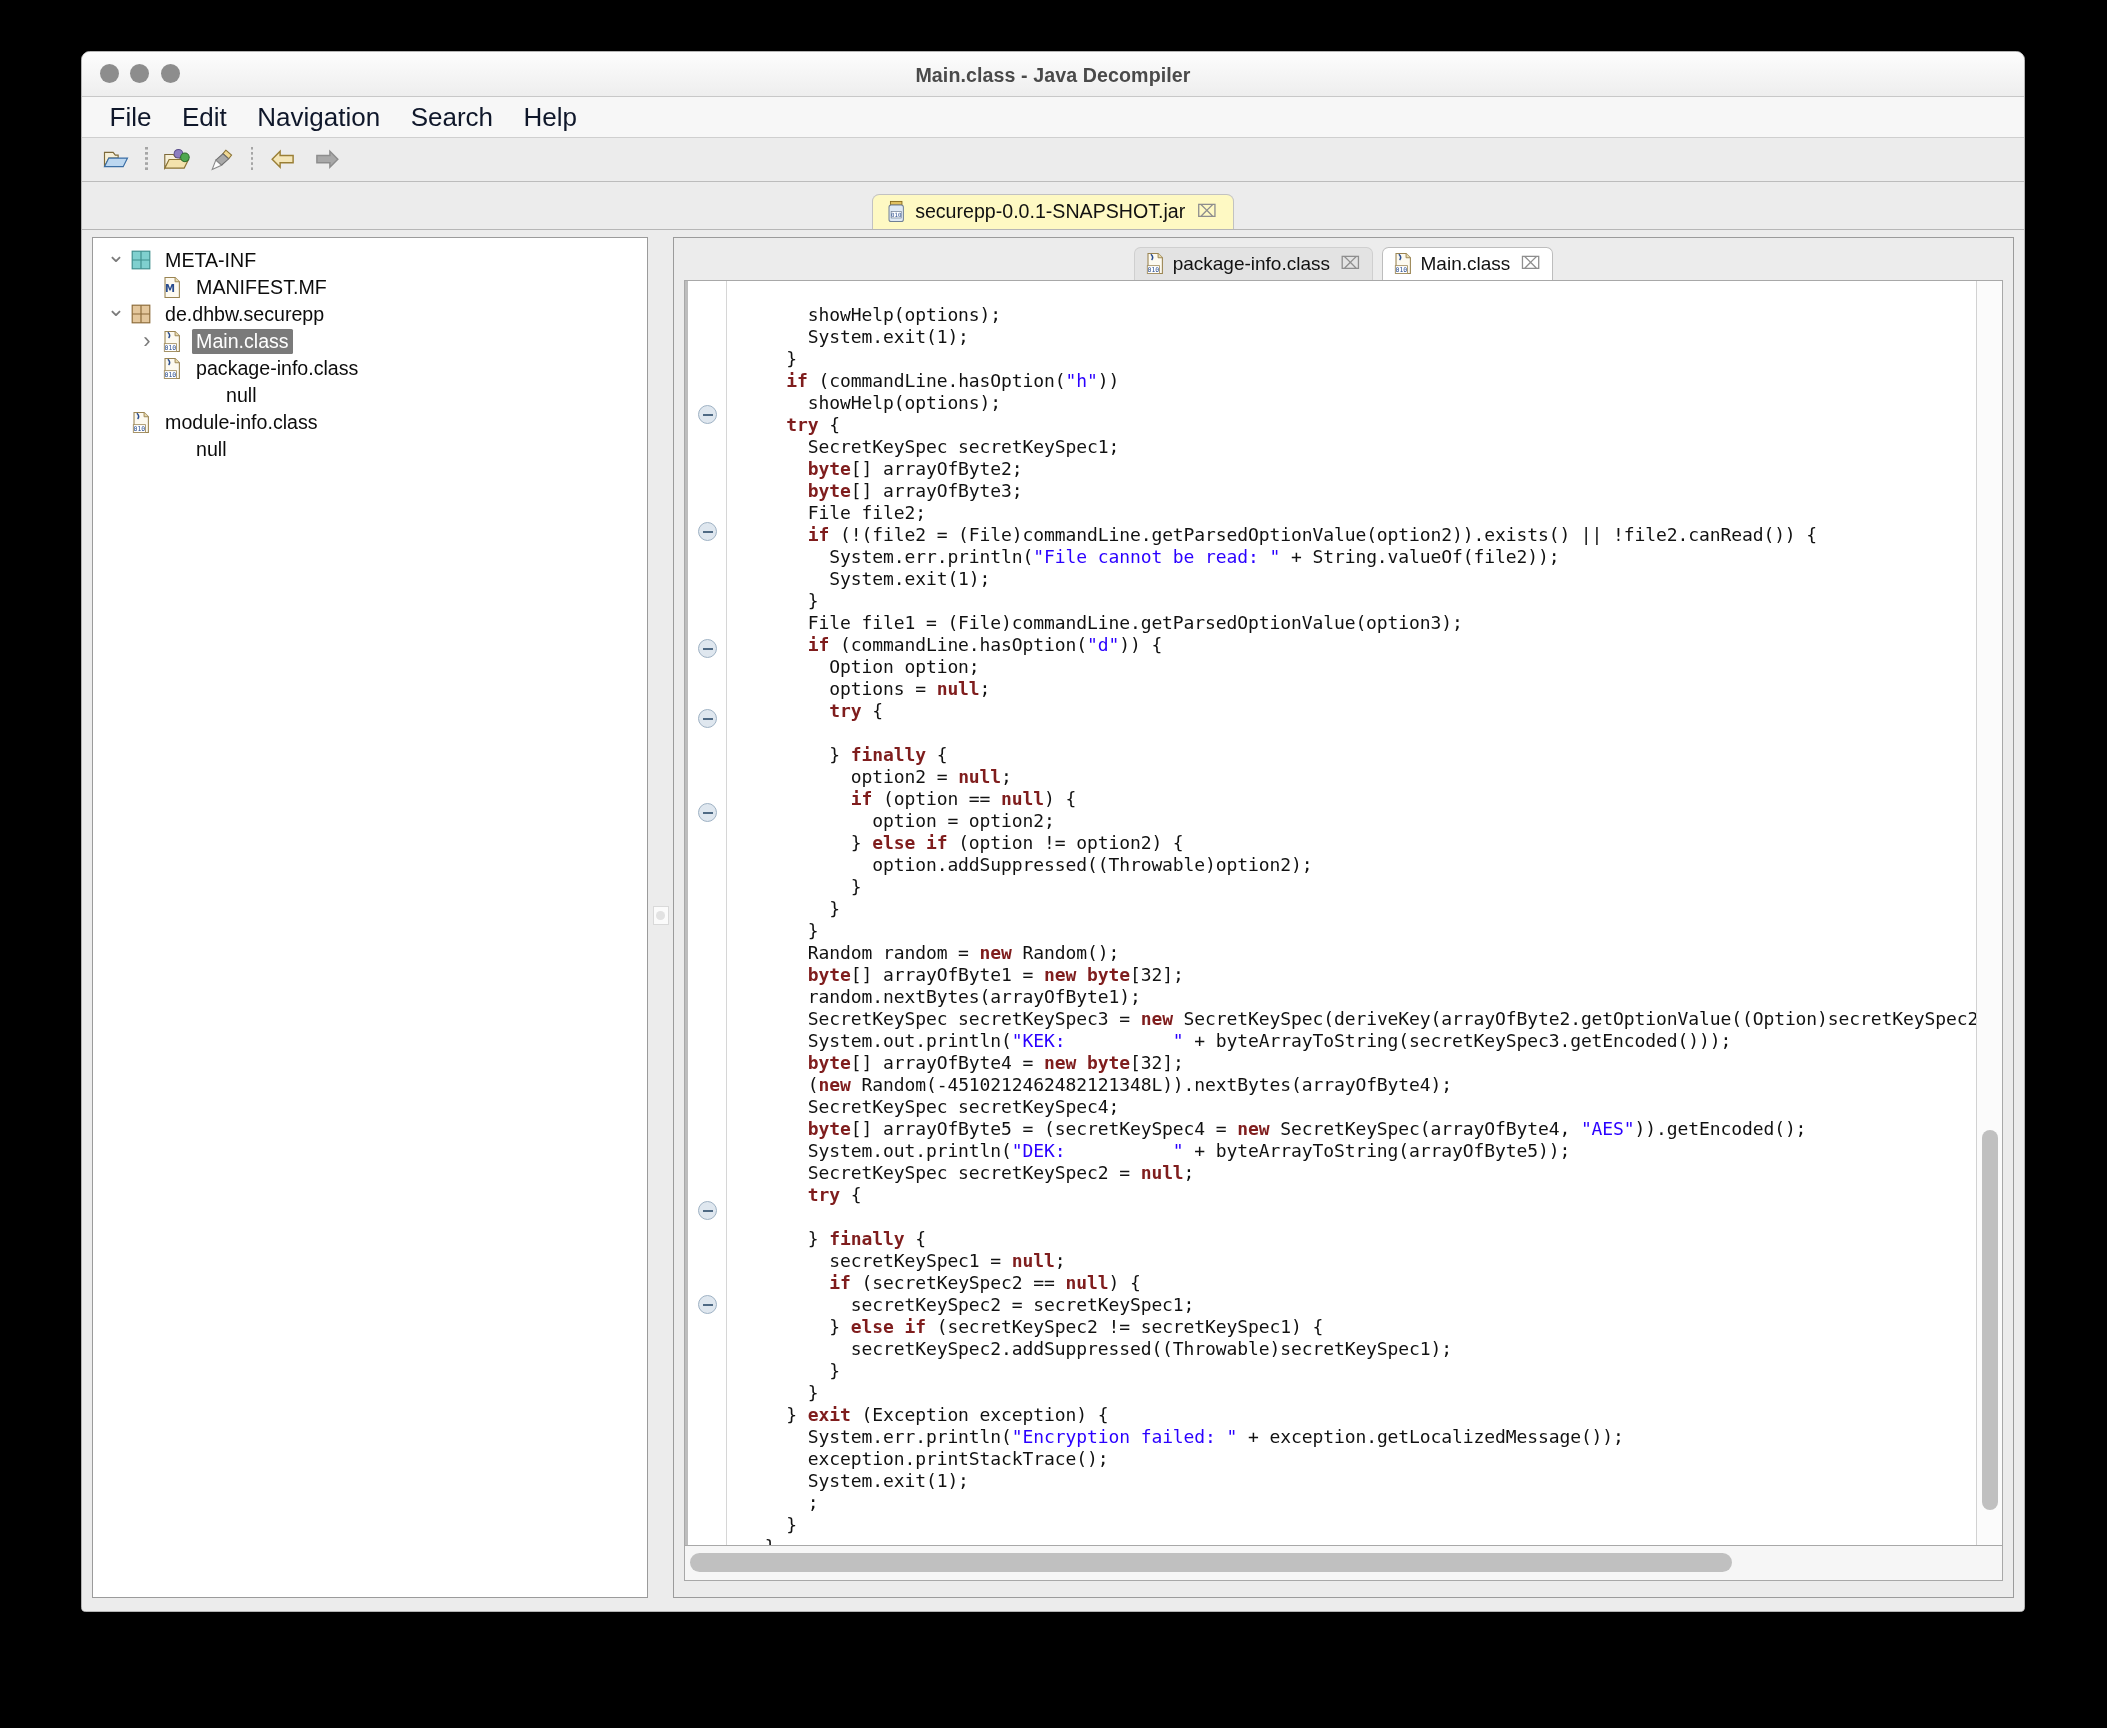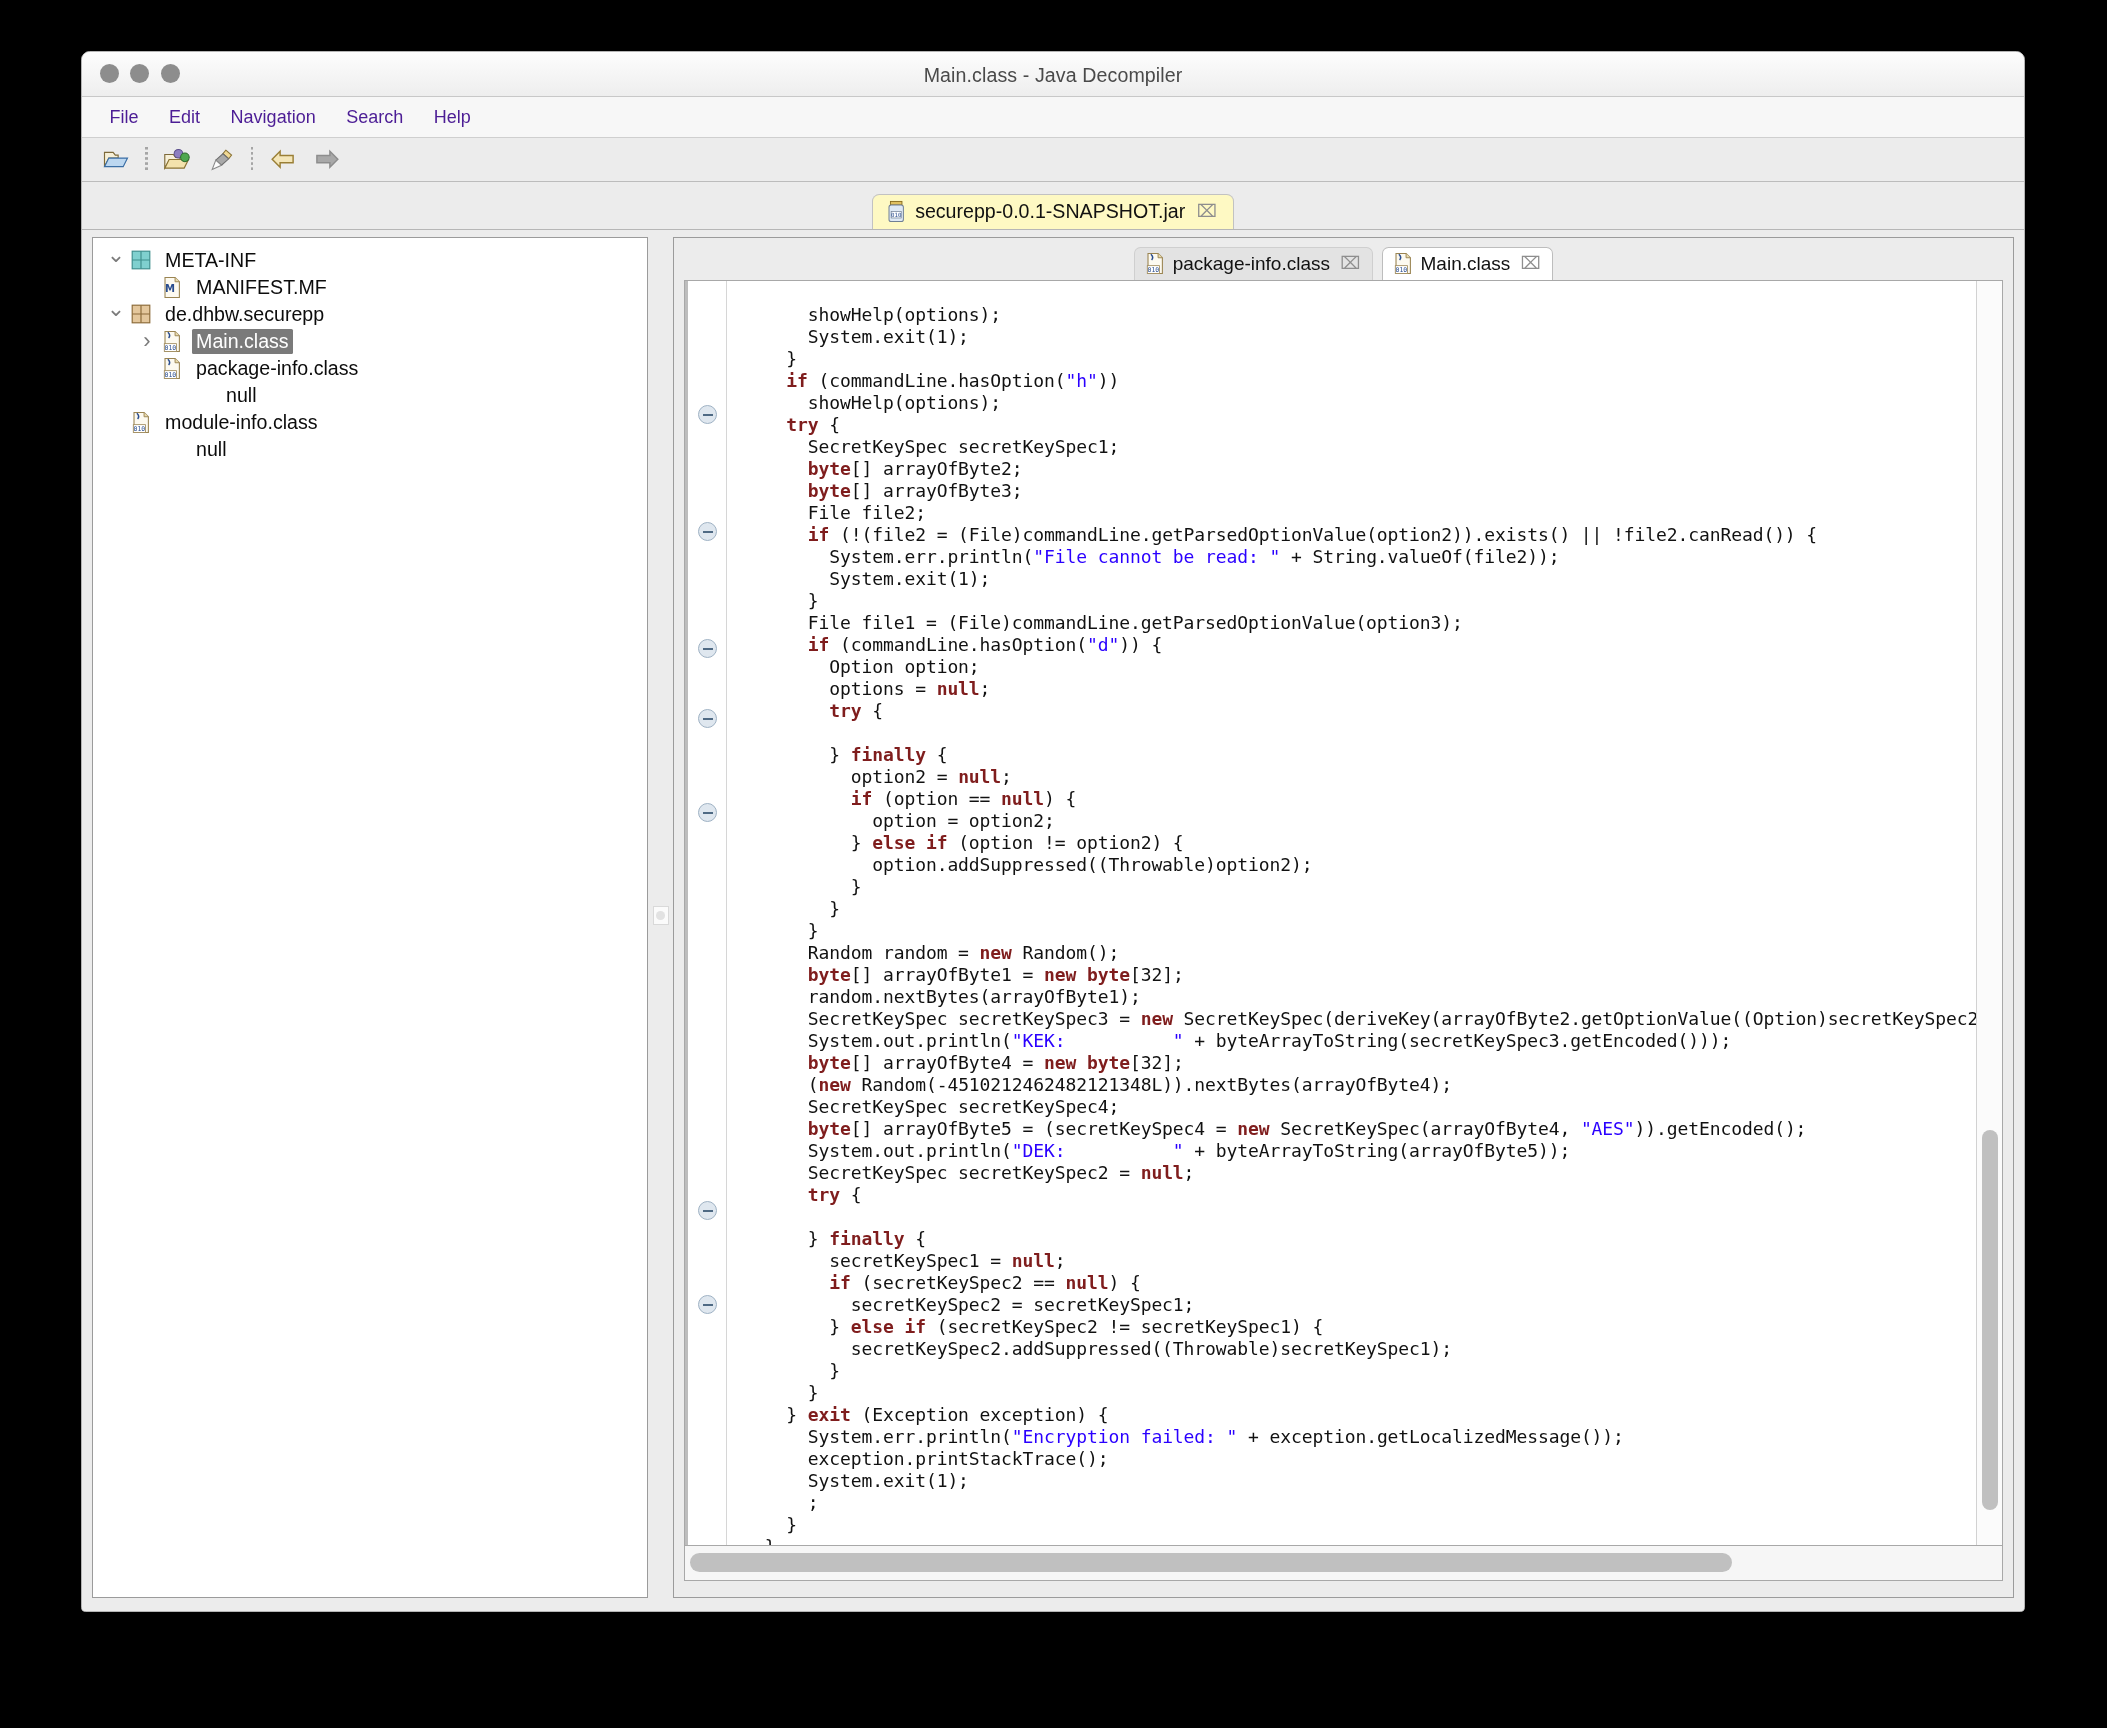--- a/index.html
+++ b/index.html
@@ -36,38 +36,38 @@
   }
   .dot {
     width: 19px; height: 19px; border-radius: 50%;
     background: #8d8d8d;
   }
   #window-title {
     position: absolute;
     left: 0; right: 0; top: 11.6px;
     text-align: center;
     font-size: 19.6px;
-    font-weight: normal;
+    font-weight: bold;
     color: #4a4a4a;
     letter-spacing: 0.1px;
   }
 
   
   #menubar {
     height: 41px;
     background: #f7f7f7;
     border-bottom: 0.7px solid #cfcfcf;
     display: flex;
     align-items: center;
     padding-left: 16px;
     gap: 7.3px;
   }
   .menu-item {
-    font-size: 18px;
-    color: #4c1d95;
+    font-size: 26px;
+    color: #0f172a;
     padding: 2.9px 11.6px;
     border-radius: 2.9px;
     cursor: default;
     white-space: nowrap;
   }
 
   
   #toolbar {
     height: 44px;
     background: #ececec;

